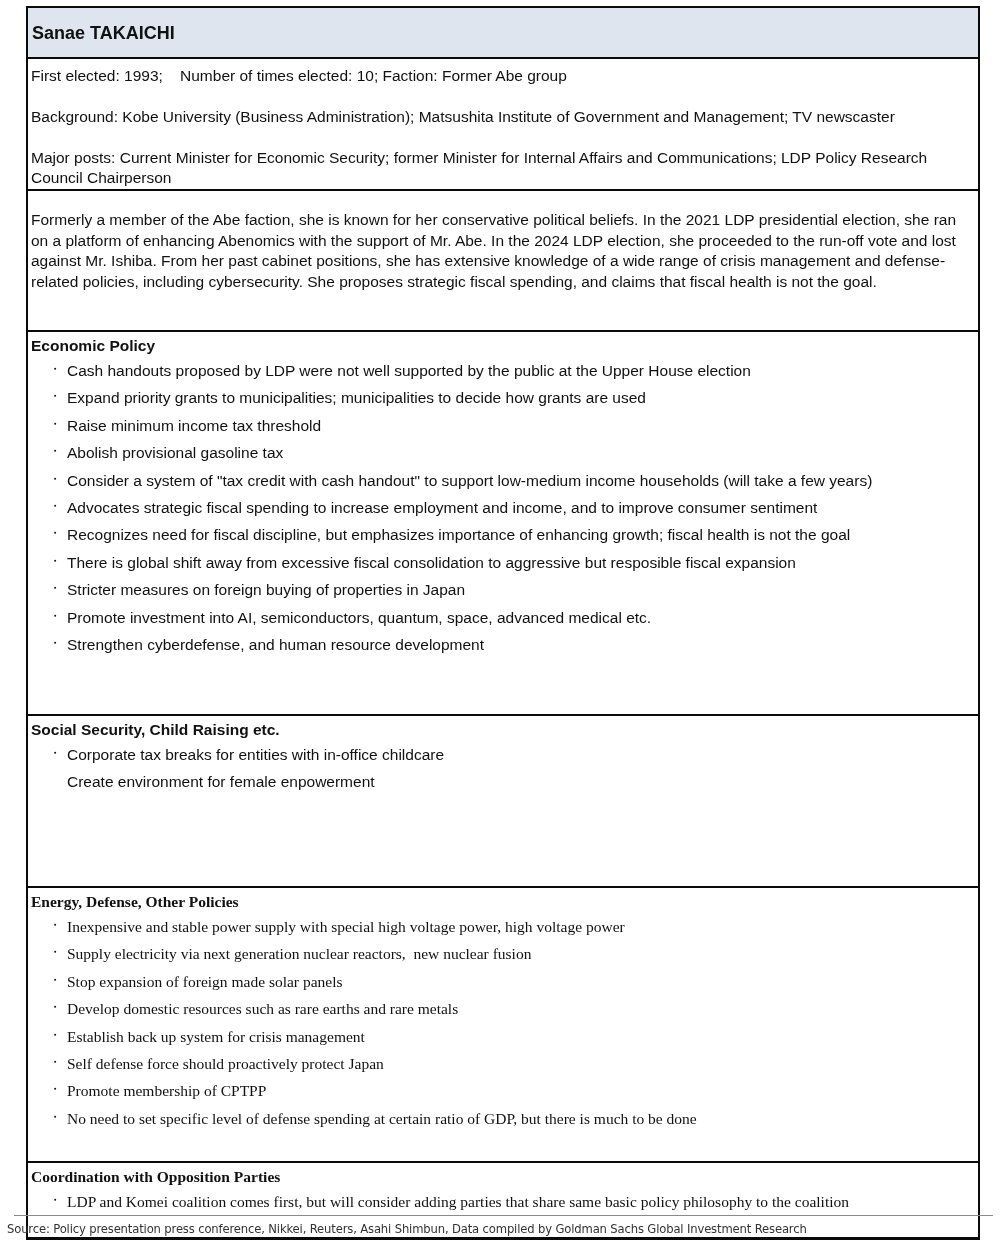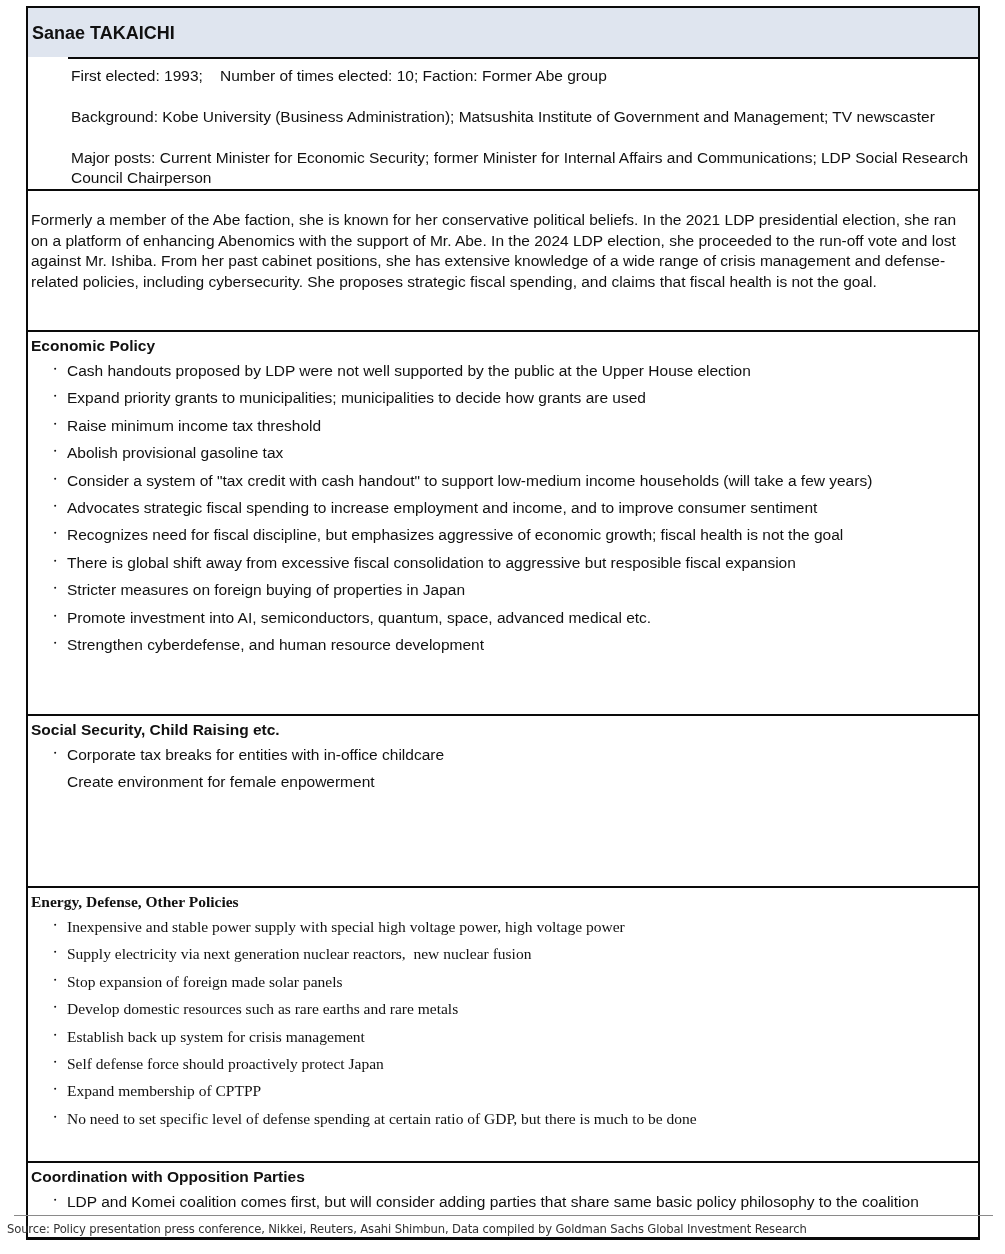--- a/index.html
+++ b/index.html
@@ -40,21 +40,20 @@
       font-size: 18px;
       font-weight: bold;
       color: #111;
       line-height: 22px;
     }
     .info {
       height: 132px;
       padding: 7px 0 12px 3px;
       font-size: 15.5px;
       line-height: 20px;
-      margin-left: 40px;
     }
     .info p {
       margin: 0 0 21px 0;
     }
     .info p.last { margin: 0; }
     .summary {
       height: 141px;
       padding: 19px 18px 0 3px;
       font-size: 15.5px;
       line-height: 20.5px;
@@ -83,21 +82,21 @@
     ul.bullets li .dot {
       position: absolute;
       left: 18px;
       top: 0;
       font-size: 12px;
       line-height: 25px;
     }
     .econ { height: 384px; }
     .social { height: 172px; }
     .energy { height: 275px; font-family: Liberation Serif, serif; }
-    .coord { height: 76px; }
+    .coord { height: 76px; font-family: Liberation Serif, serif; }
     .source-rule {
       position: absolute;
       left: 14px;
       top: 1215px;
       width: 979px;
       height: 1px;
       background: #8a8a8a;
     }
     .source {
       position: absolute;
@@ -114,37 +113,37 @@
 <body>
 
 <div class="profile">
   <div class="row header">
     <div class="name">Sanae TAKAICHI</div>
   </div>
 
   <div class="row info">
     <p>First elected: 1993;&nbsp;&nbsp;&nbsp; Number of times elected: 10; Faction: Former Abe group</p>
     <p>Background: Kobe University (Business Administration); Matsushita Institute of Government and Management; TV newscaster</p>
-    <p class="last">Major posts: Current Minister for Economic Security; former Minister for Internal Affairs and Communications; LDP Social Research Council Chairperson</p>
+    <p class="last">Major posts: Current Minister for Economic Security; former Minister for Internal Affairs and Communications; LDP Policy Research Council Chairperson</p>
   </div>
 
   <div class="row summary">
     <div>Formerly a member of the Abe faction, she is known for her conservative political beliefs. In the 2021 LDP presidential election, she ran on a platform of enhancing Abenomics with the support of Mr. Abe. In the 2024 LDP election, she proceeded to the run-off vote and lost against Mr. Ishiba. From her past cabinet positions, she has extensive knowledge of a wide range of crisis management and defense-related policies, including cybersecurity. She proposes strategic fiscal spending, and claims that fiscal health is not the goal.</div>
   </div>
 
   <div class="row section econ">
     <h3 class="section-title">Economic Policy</h3>
     <ul class="bullets">
         <li><span class="dot">・</span><span>Cash handouts proposed by LDP were not well supported by the public at the Upper House election</span></li>
         <li><span class="dot">・</span><span>Expand priority grants to municipalities; municipalities to decide how grants are used</span></li>
         <li><span class="dot">・</span><span>Raise minimum income tax threshold</span></li>
         <li><span class="dot">・</span><span>Abolish provisional gasoline tax</span></li>
         <li><span class="dot">・</span><span>Consider a system of "tax credit with cash handout" to support low-medium income households (will take a few years)</span></li>
         <li><span class="dot">・</span><span>Advocates strategic fiscal spending to increase employment and income, and to improve consumer sentiment</span></li>
-        <li><span class="dot">・</span><span>Recognizes need for fiscal discipline, but emphasizes aggressive of economic growth; fiscal health is not the goal</span></li>
+        <li><span class="dot">・</span><span>Recognizes need for fiscal discipline, but emphasizes importance of enhancing growth; fiscal health is not the goal</span></li>
         <li><span class="dot">・</span><span>There is global shift away from excessive fiscal consolidation to aggressive but resposible fiscal expansion</span></li>
         <li><span class="dot">・</span><span>Stricter measures on foreign buying of properties in Japan</span></li>
         <li><span class="dot">・</span><span>Promote investment into AI, semiconductors, quantum, space, advanced medical etc.</span></li>
         <li><span class="dot">・</span><span>Strengthen cyberdefense, and human resource development</span></li>
       </ul>
   </div>
 
   <div class="row section social">
     <h3 class="section-title">Social Security, Child Raising etc.</h3>
     <ul class="bullets">
@@ -155,21 +154,21 @@
 
   <div class="row section energy">
     <h3 class="section-title">Energy, Defense, Other Policies</h3>
     <ul class="bullets">
         <li><span class="dot">・</span><span>Inexpensive and stable power supply with special high voltage power, high voltage power</span></li>
         <li><span class="dot">・</span><span>Supply electricity via next generation nuclear reactors,&nbsp; new nuclear fusion</span></li>
         <li><span class="dot">・</span><span>Stop expansion of foreign made solar panels</span></li>
         <li><span class="dot">・</span><span>Develop domestic resources such as rare earths and rare metals</span></li>
         <li><span class="dot">・</span><span>Establish back up system for crisis management</span></li>
         <li><span class="dot">・</span><span>Self defense force should proactively protect Japan</span></li>
-        <li><span class="dot">・</span><span>Expand membership of CPTPP</span></li>
+        <li><span class="dot">・</span><span>Promote membership of CPTPP</span></li>
         <li><span class="dot">・</span><span>No need to set specific level of defense spending at certain ratio of GDP, but there is much to be done</span></li>
       </ul>
   </div>
 
   <div class="row section coord">
     <h3 class="section-title">Coordination with Opposition Parties</h3>
     <ul class="bullets">
         <li><span class="dot">・</span><span>LDP and Komei coalition comes first, but will consider adding parties that share same basic policy philosophy to the coalition</span></li>
       </ul>
   </div>

